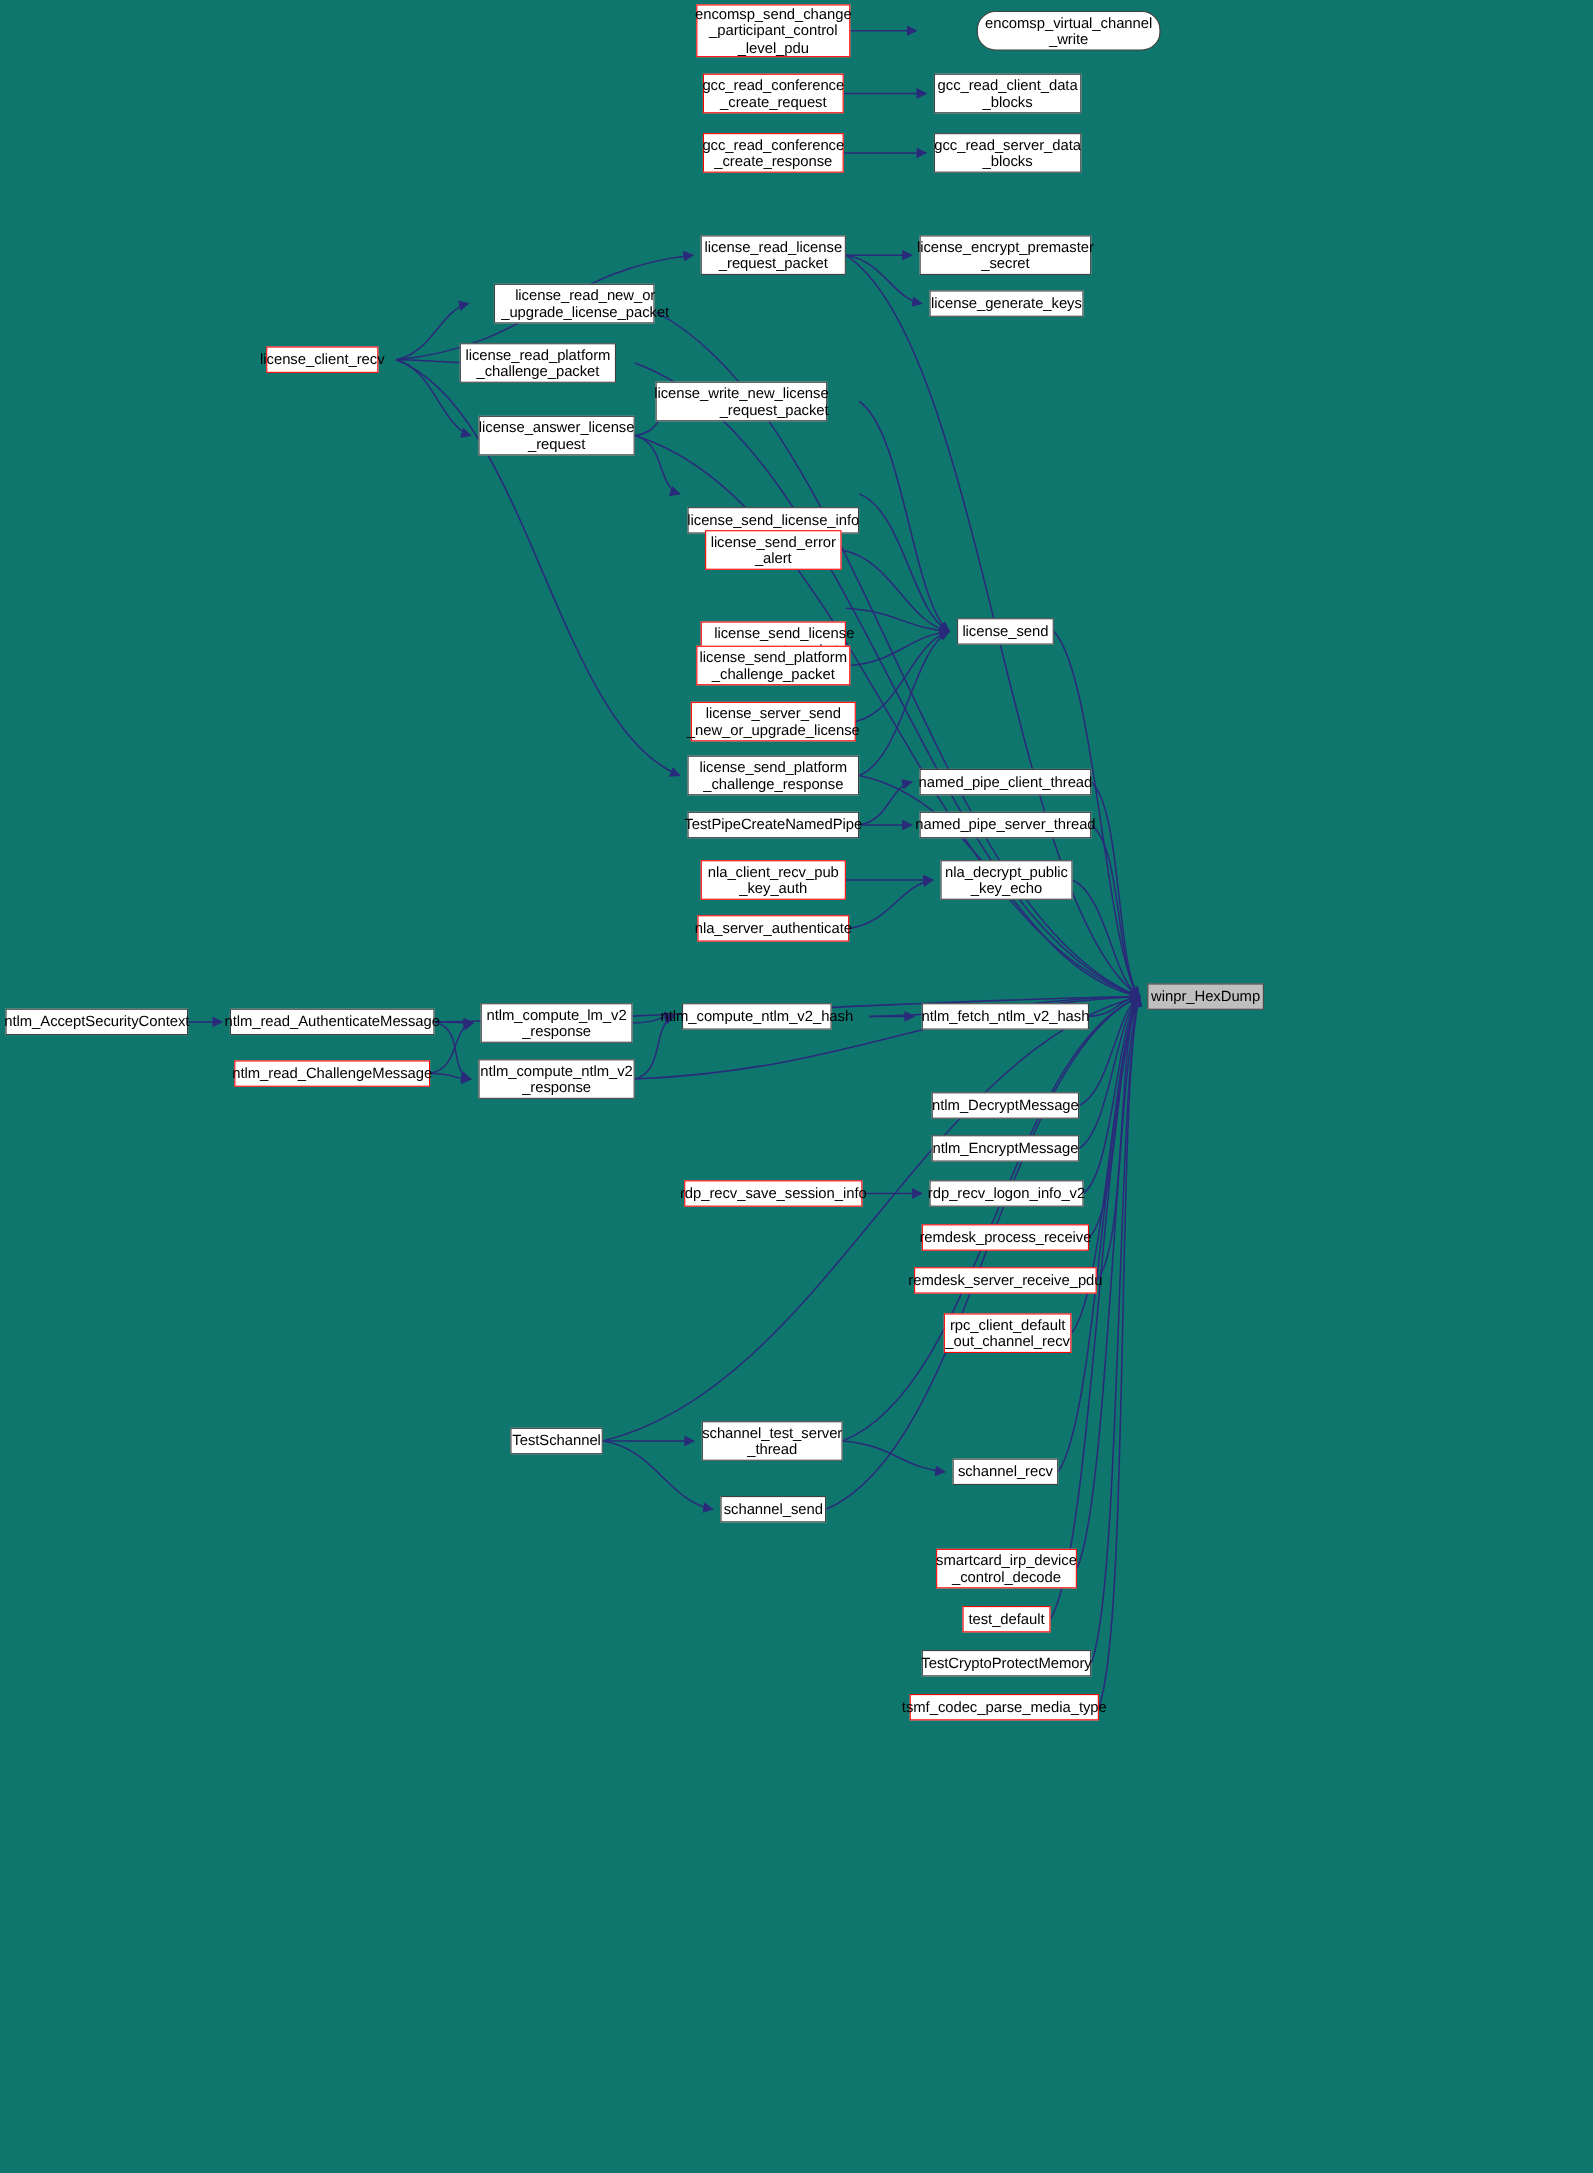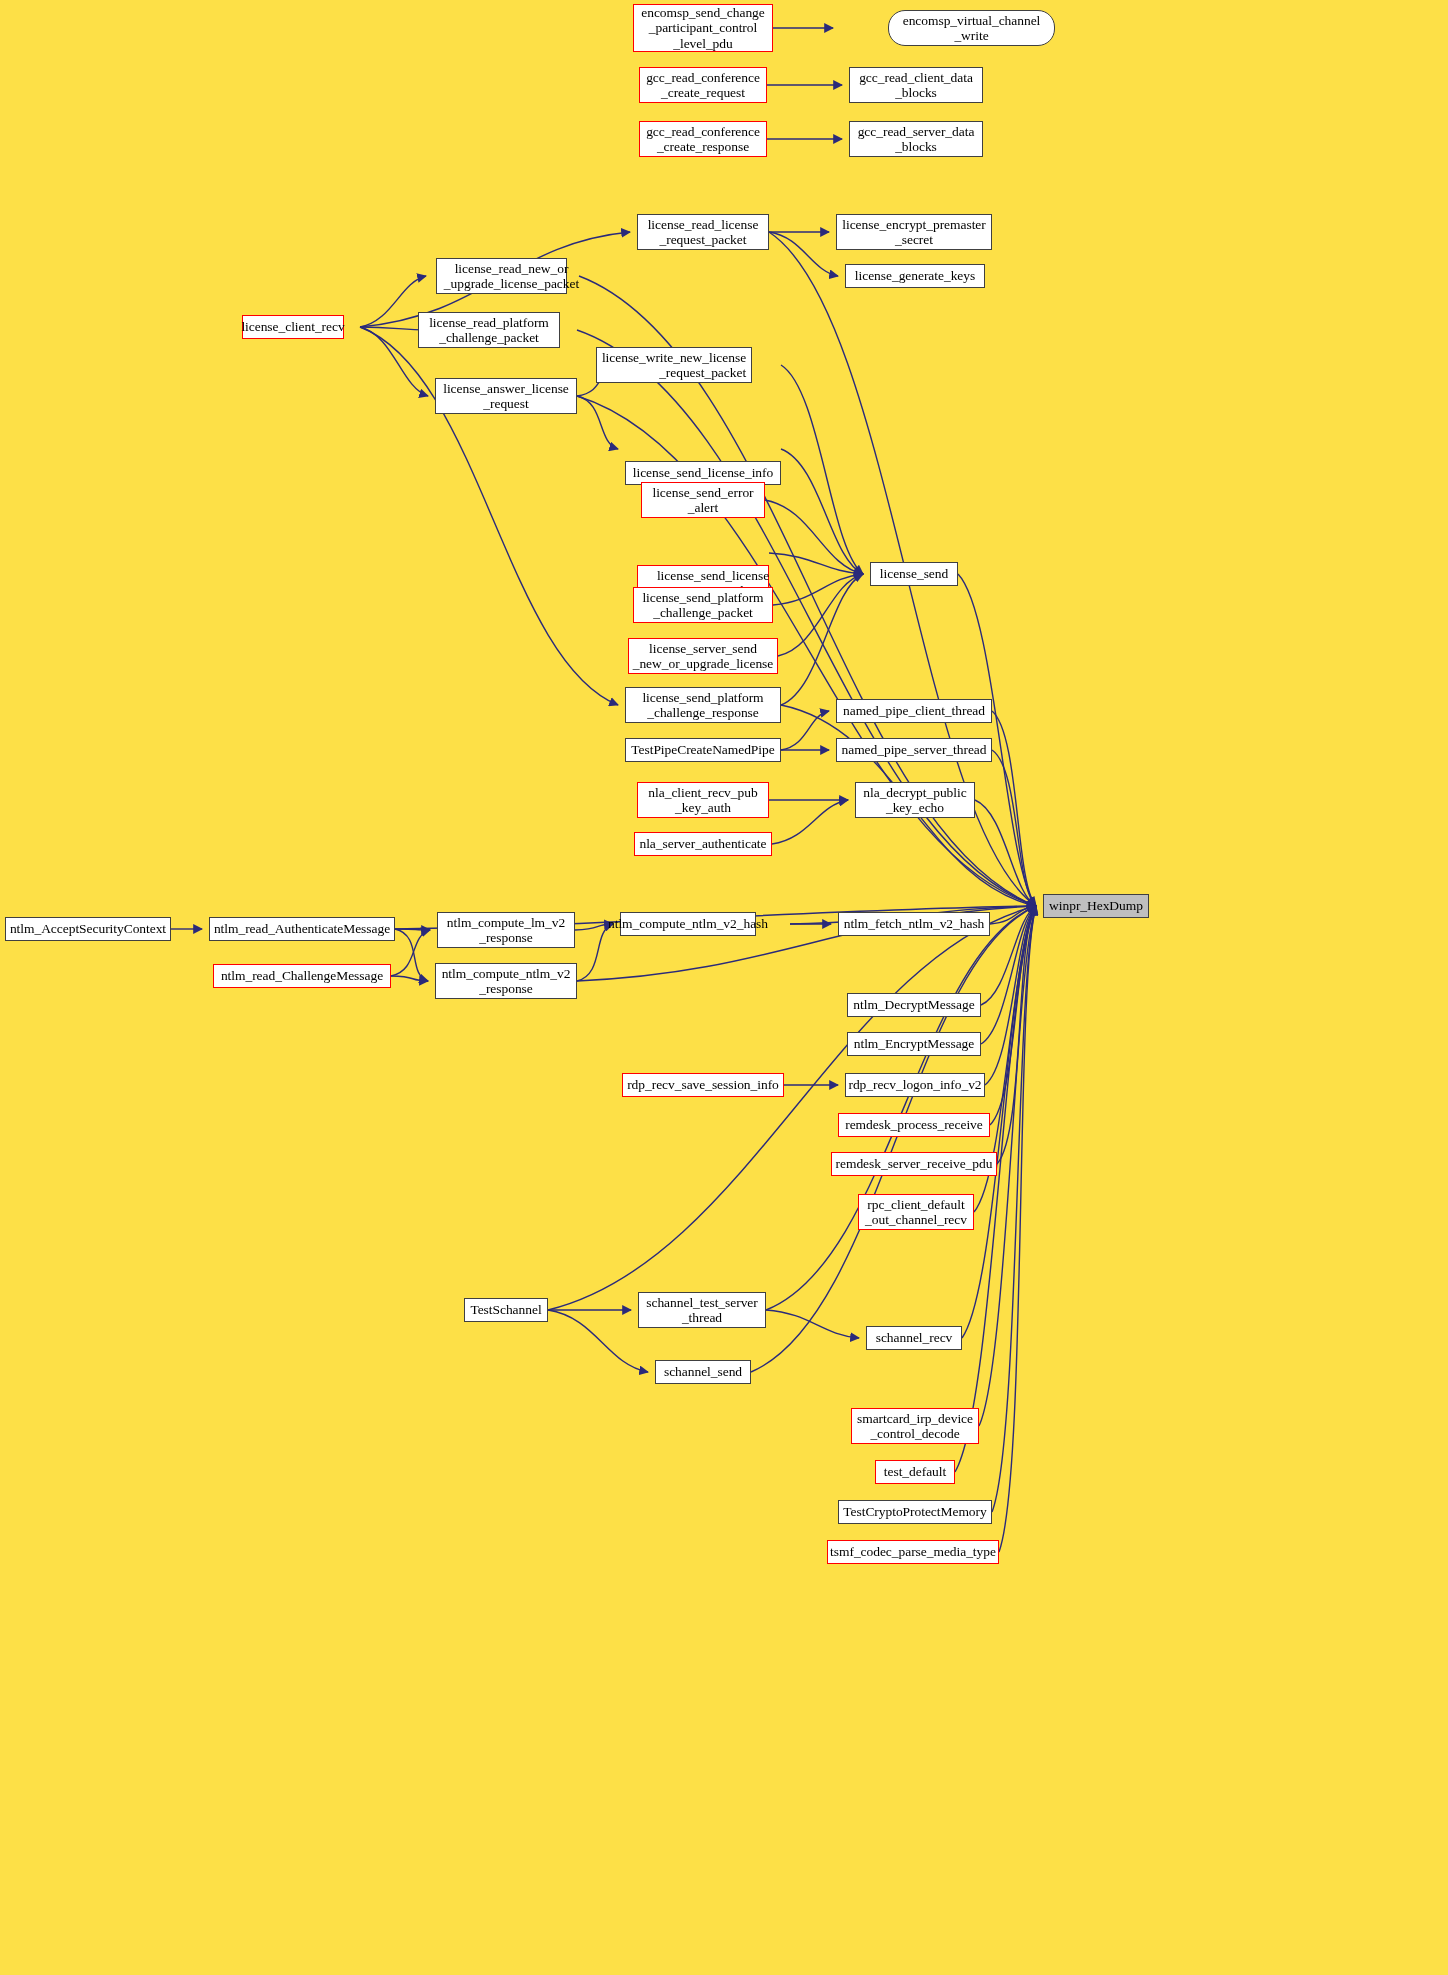--- a/index.html
+++ b/index.html
@@ -4,22 +4,22 @@
 <style>
   html, body {
     margin: 0;
     padding: 0;
     background: #ffffff;
   }
   #canvas {
     position: relative;
     width: 1448px;
     height: 1975px;
-    background: #fde047;
-    font-family: Liberation Serif, serif;
+    background: #0f766e;
+    font-family: Liberation Sans, sans-serif;
     overflow: hidden;
   }
   svg#edges {
     position: absolute;
     left: 0;
     top: 0;
     width: 1448px;
     height: 1975px;
     pointer-events: none;
   }
@@ -137,21 +137,21 @@
 _blocks</div>
       <div class="node red" style="left: 639px; top: 121px; width: 128px; height: 36px;">gcc_read_conference
 _create_response</div>
       <div class="node black" style="left: 849px; top: 121px; width: 134px; height: 36px;">gcc_read_server_data
 _blocks</div>
       <div class="node black" style="left: 637px; top: 214px; width: 132px; height: 36px;">license_read_license
 _request_packet</div>
       <div class="node black" style="left: 836px; top: 214px; width: 156px; height: 36px;">license_encrypt_premaster
 _secret</div>
       <div class="node black" style="left: 845px; top: 264px; width: 140px; height: 24px;">license_generate_keys</div>
-      <div class="node black" style="left: 436px; top: 258px; width: 131px; height: 36px; padding-left: 20px;">license_read_new_or
+      <div class="node black" style="left: 449px; top: 258px; width: 146px; height: 36px; padding-left: 20px;">license_read_new_or
 _upgrade_license_packet</div>
       <div class="node red" style="left: 242px; top: 315px; width: 102px; height: 24px;">license_client_recv</div>
       <div class="node black" style="left: 418px; top: 312px; width: 142px; height: 36px;">license_read_platform
 _challenge_packet</div>
       <div class="node black" style="left: 596px; top: 347px; width: 156px; height: 36px; text-align: right;">license_write_new_license
 _request_packet</div>
       <div class="node black" style="left: 435px; top: 378px; width: 142px; height: 36px;">license_answer_license
 _request</div>
       <div class="node black" style="left: 625px; top: 437px; width: 156px; height: 24px; margin-top: 24px;">license_send_license_info</div>
       <div class="node red" style="left: 641px; top: 482px; width: 124px; height: 36px;">license_send_error

